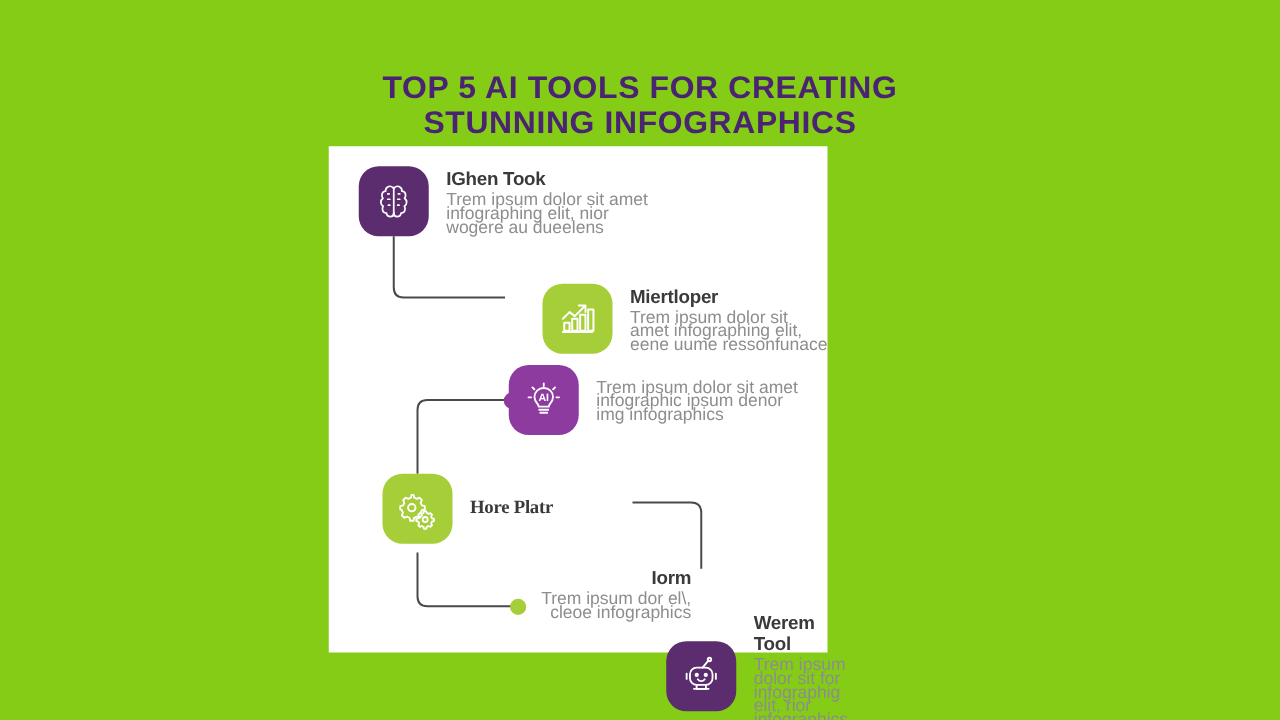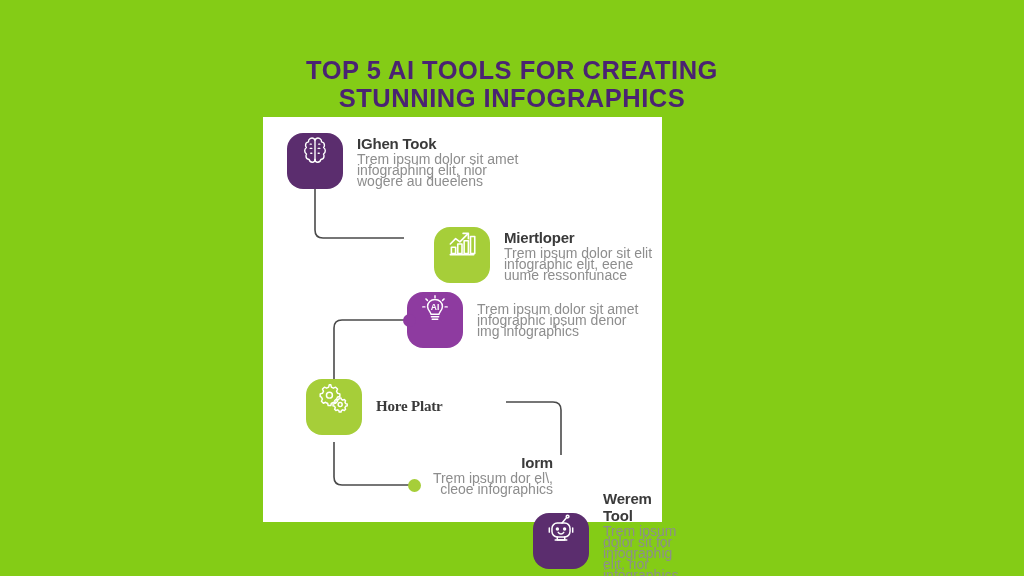--- a/index.html
+++ b/index.html
@@ -20,21 +20,21 @@
     background:#ffffff;
   }
 
   
   .wires{position:absolute;left:0;top:0;width:499px;height:405px;}
 
   .row{position:absolute;display:flex;align-items:center;}
 
   .icon{
     width:56px;height:56px;border-radius:16px;
-    display:flex;justify-content:center;
+    display:flex;align-items:center;justify-content:center;
     flex:0 0 auto;position:relative;z-index:2;
   }
   .icon svg{display:block;}
 
   .txt{margin-left:14px;position:relative;z-index:2;}
   .txt h3{
     margin:0 0 2px 0;color:#3a3a3a;font-size:15px;font-weight:bold;
     letter-spacing:-.2px;line-height:17px;
   }
   .txt p{
@@ -95,21 +95,21 @@
           <rect x="6" y="19" width="4" height="6"></rect>
           <rect x="12" y="16" width="4" height="9"></rect>
           <rect x="18" y="13" width="4" height="12"></rect>
           <rect x="24" y="9" width="4" height="16"></rect>
           <path d="M5 16l5-5 4 3 7-7"></path>
           <path d="M17 6h5v5"></path>
         </svg>
       </div>
       <div class="txt">
         <h3>Miertloper</h3>
-        <p>Trem ipsum dolor sit elit infographic elit, eene uume ressonfunace</p>
+        <p>Trem ipsum dolor sit amet infographing elit, eene uume ressonfunace</p>
       </div>
     </div>
 
     <div class="dot" style="left:140px;top:197px;background:#8e3ba0;"></div>
     <div class="row" style="left:144px;top:175px;">
       <div class="icon" style="background:#8e3ba0;">
         <svg width="34" height="34" viewBox="0 0 32 32" fill="none" stroke="#fff" stroke-width="1.4" stroke-linecap="round" stroke-linejoin="round">
           <path d="M16 7c-4 0-7 3-7 6.7 0 2.4 1.3 4 2.3 5.2.6.8.9 1.4.9 2.1h7.6c0-.7.3-1.3.9-2.1 1-1.2 2.3-2.8 2.3-5.2C23 10 20 7 16 7z"></path>
           <path d="M12.6 23.3h6.8M13.4 25.6h5.2"></path>
           <path d="M16 3.5v2M7.5 6.5l1.4 1.4M24.5 6.5l-1.4 1.4M4.5 14h2M25.5 14h2"></path>

